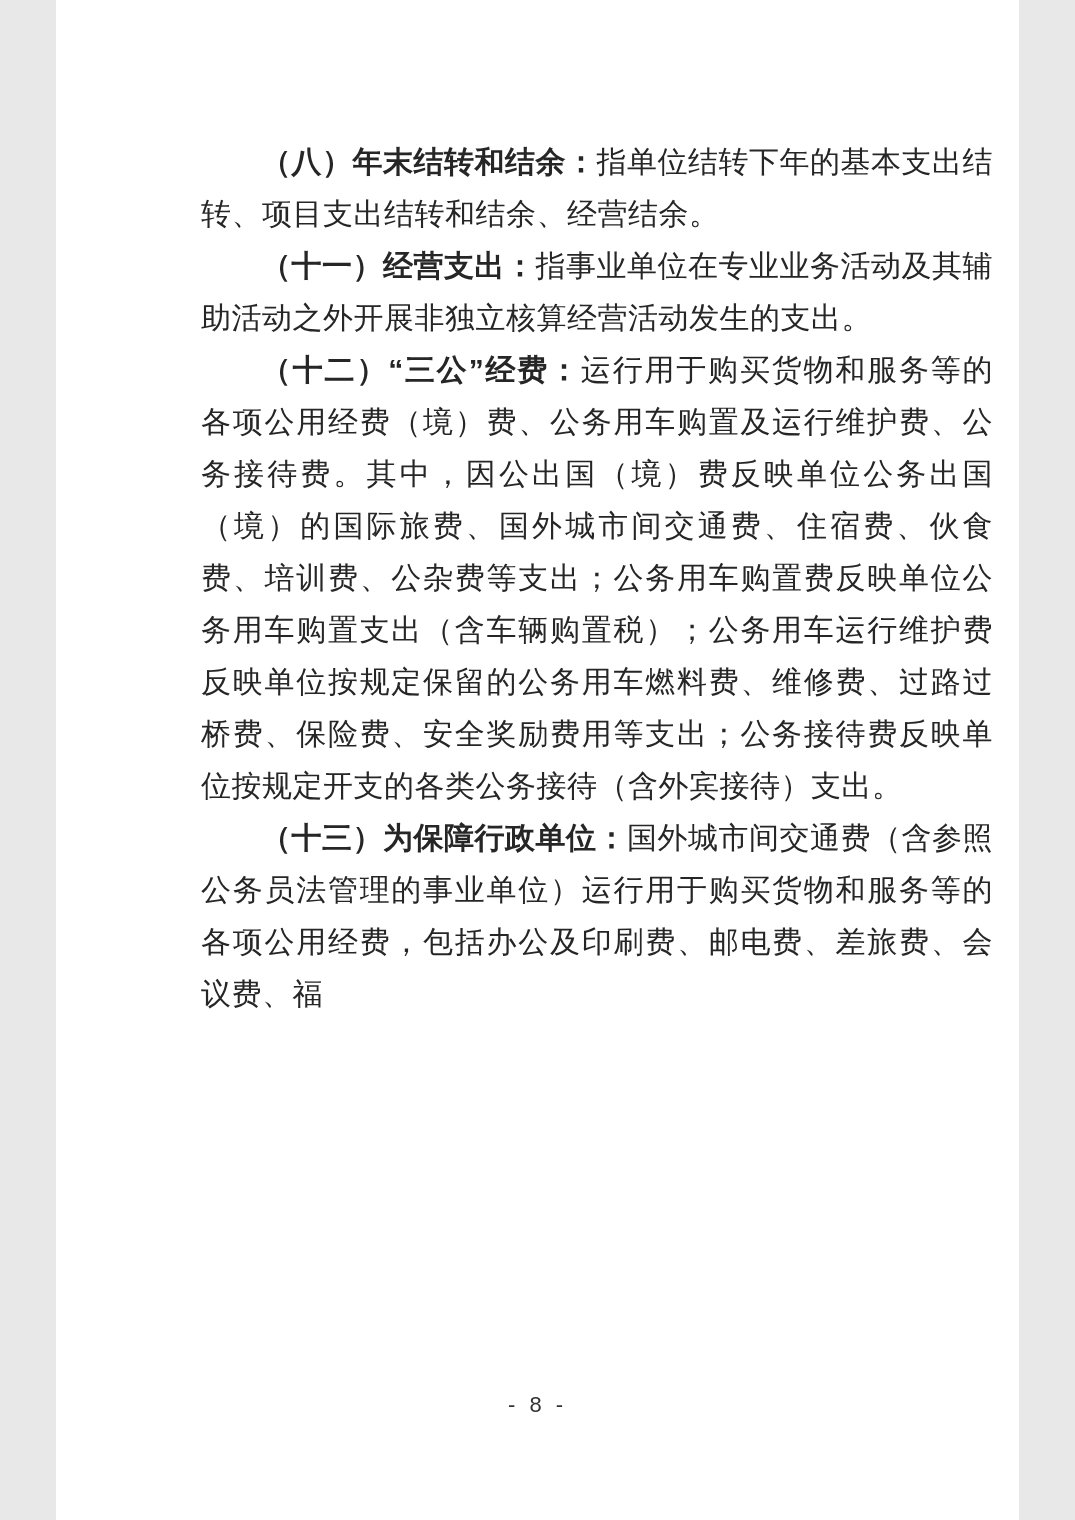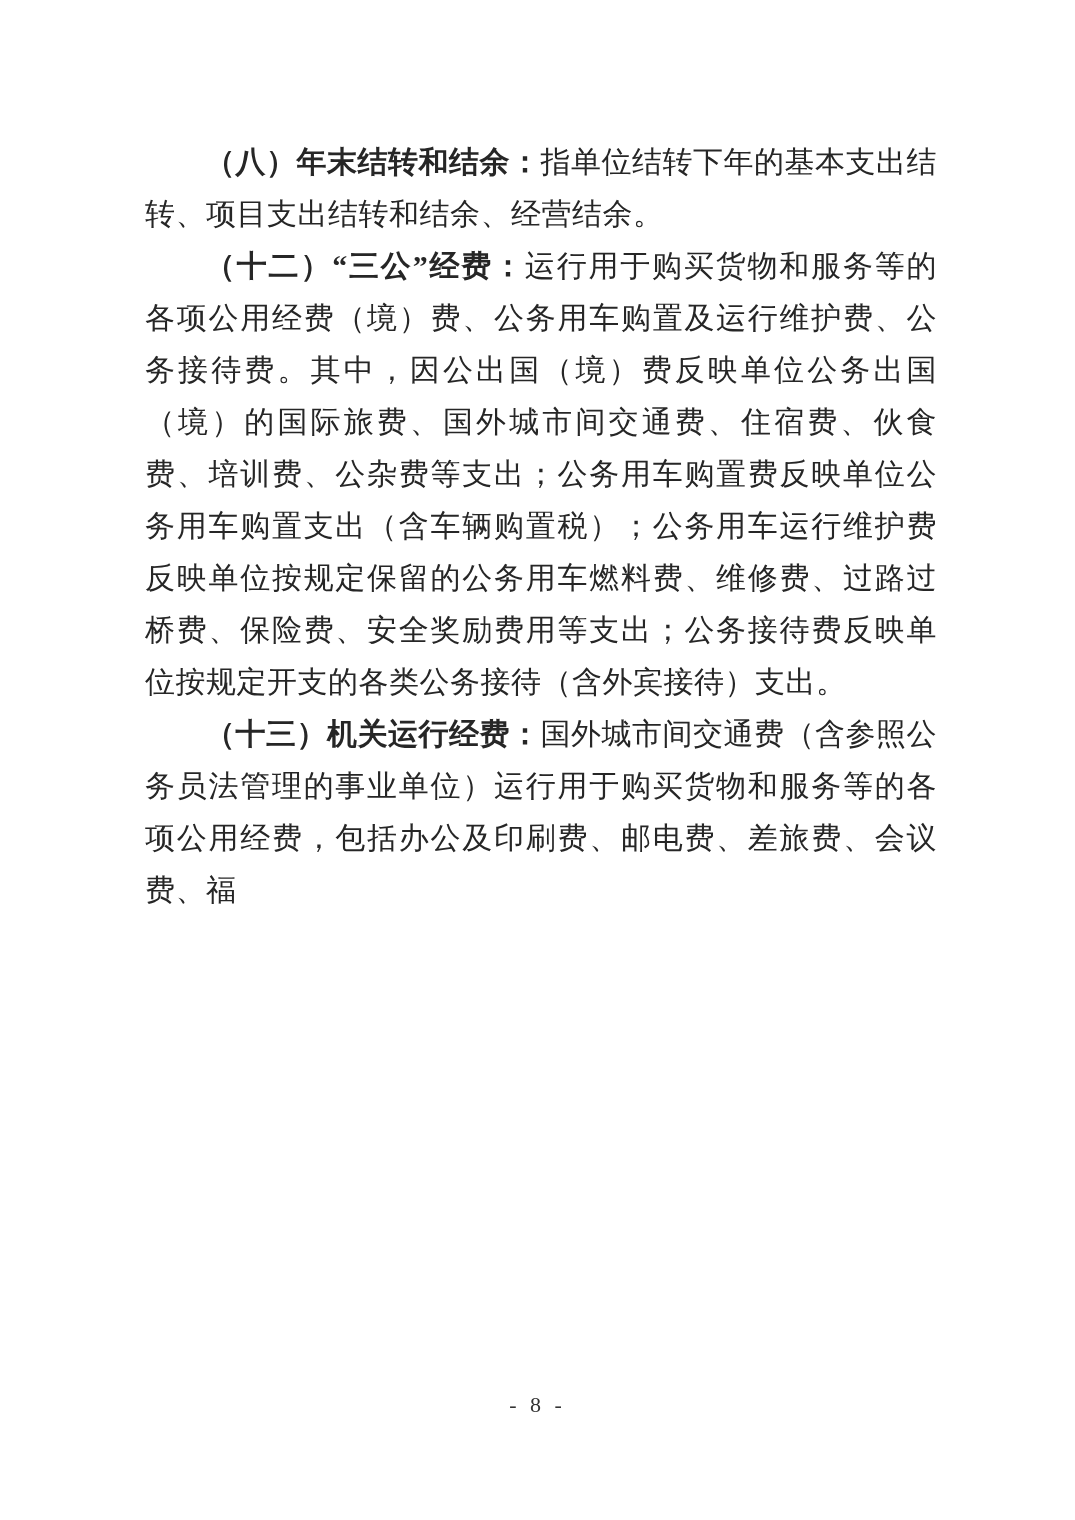--- a/index.html
+++ b/index.html
@@ -2,26 +2,26 @@
 <html><head>
 <meta charset="utf-8">
 <style>
   html, body {
     margin: 0;
     padding: 0;
     background: #e8e8e8;
   }
   .page {
     position: relative;
-    width: 1075px;
+    width: 963px;
     height: 1520px;
     margin: 0 auto;
     background: #ffffff;
     overflow: hidden;
-    font-family: Liberation Serif, serif;
+    font-family: Liberation Sans, sans-serif;
     color: #262626;
   }
   .content {
     position: absolute;
     left: 145px;
     top: 136px;
     width: 792px;
   }
   p.para {
     margin: 0;
@@ -48,19 +48,20 @@
     color: #333333;
   }
 </style>
 </head>
 <body>
 
 <div class="page">
   <main class="content">
 
   <p class="para"><b class="term">（八）年末结转和结余：</b><span>指单位结转下年的基本支出结转、项目支出结转和结余、经营结余。</span></p>
+      <p class="para"><b class="term">（十一）经营支出：</b><span>指事业单位在专业业务活动及其辅助活动之外开展非独立核算经营活动发生的支出。</span></p>
       <p class="para"><b class="term">（十二）“三公”经费：</b><span>运行用于购买货物和服务等的各项公用经费（境）费、公务用车购置及运行维护费、公务接待费。其中，因公出国（境）费反映单位公务出国（境）的国际旅费、国外城市间交通费、住宿费、伙食费、培训费、公杂费等支出；公务用车购置费反映单位公务用车购置支出（含车辆购置税）；公务用车运行维护费反映单位按规定保留的公务用车燃料费、维修费、过路过桥费、保险费、安全奖励费用等支出；公务接待费反映单位按规定开支的各类公务接待（含外宾接待）支出。</span></p>
-      <p class="para"><b class="term">（十三）机关运行经费：</b><span>国外城市间交通费（含参照公务员法管理的事业单位）运行用于购买货物和服务等的各项公用经费，包括办公及印刷费、邮电费、差旅费、会议费、福</span></p>
+      <p class="para"><b class="term">（十三）为保障行政单位：</b><span>国外城市间交通费（含参照公务员法管理的事业单位）运行用于购买货物和服务等的各项公用经费，包括办公及印刷费、邮电费、差旅费、会议费、福</span></p>
     </main>
   <div class="page-footer">
     <span>- 8 -</span>
   </div>
 </div>
 
 </body></html>

